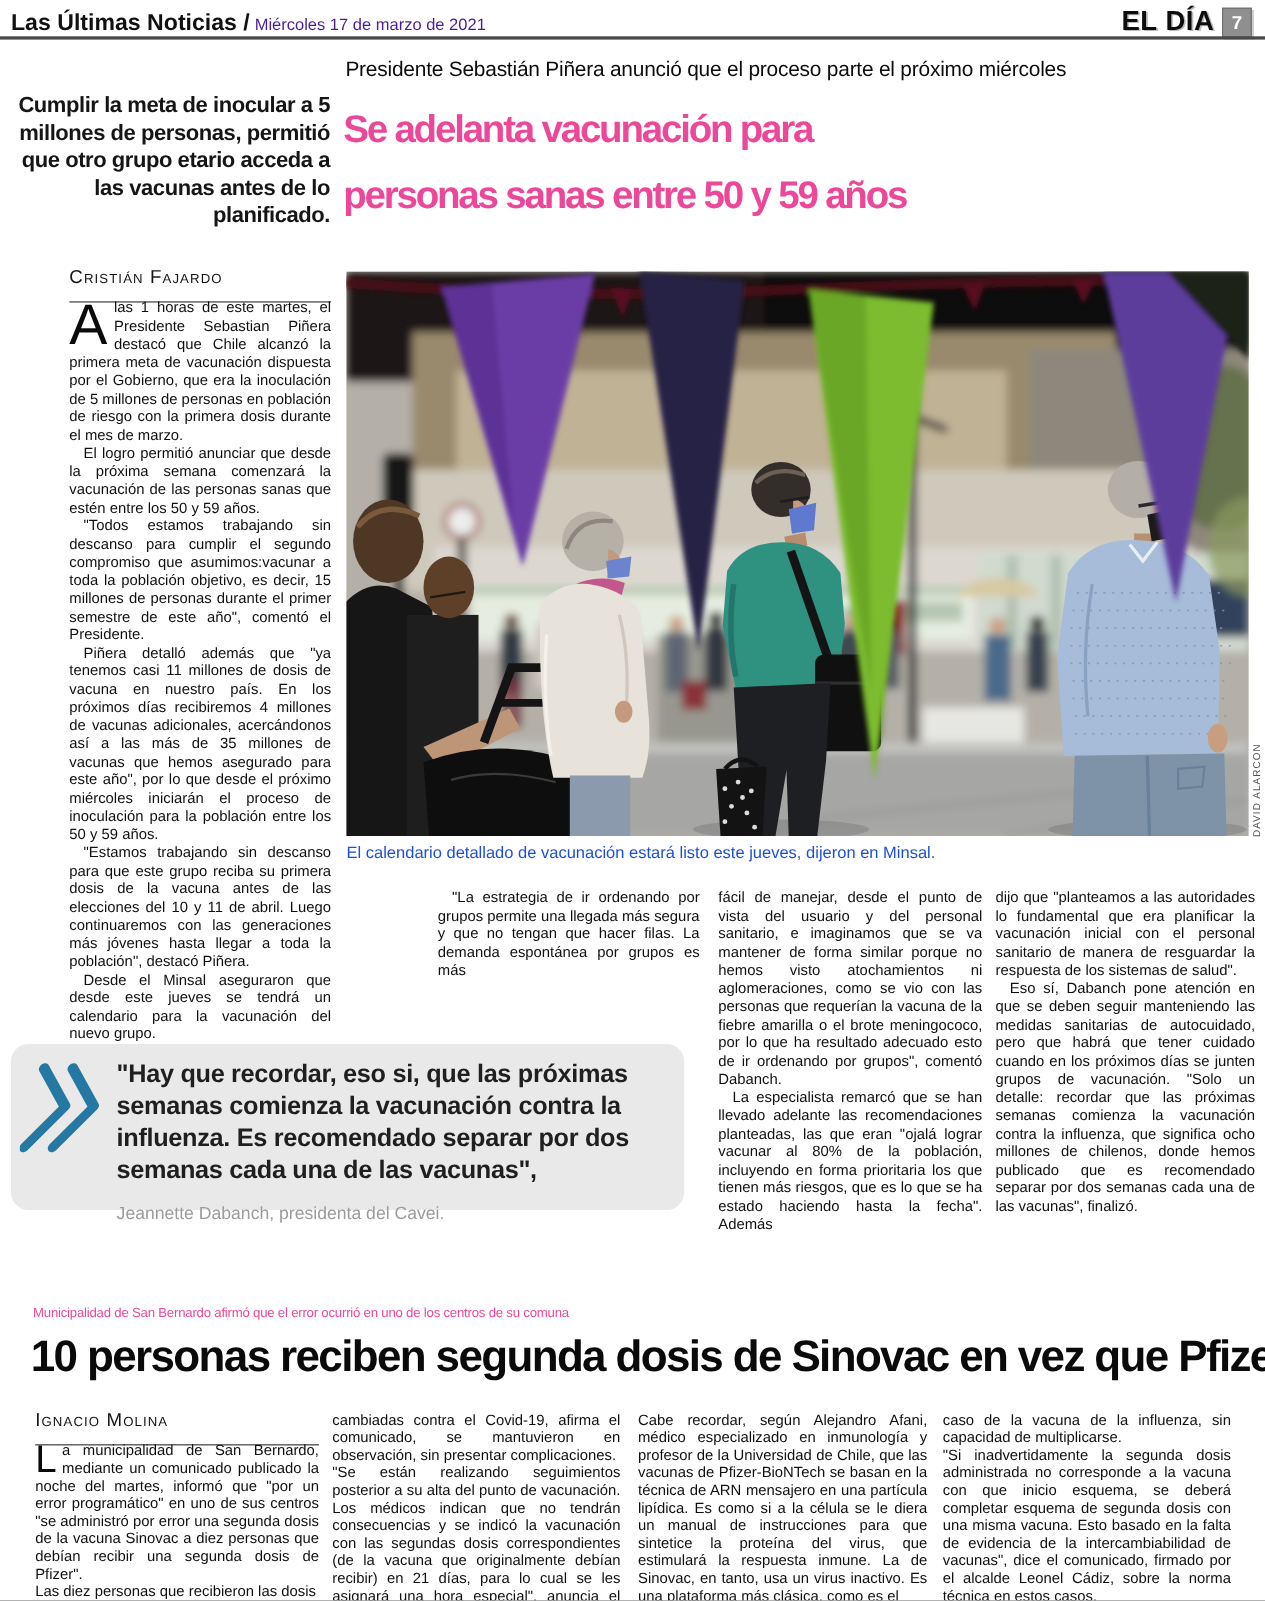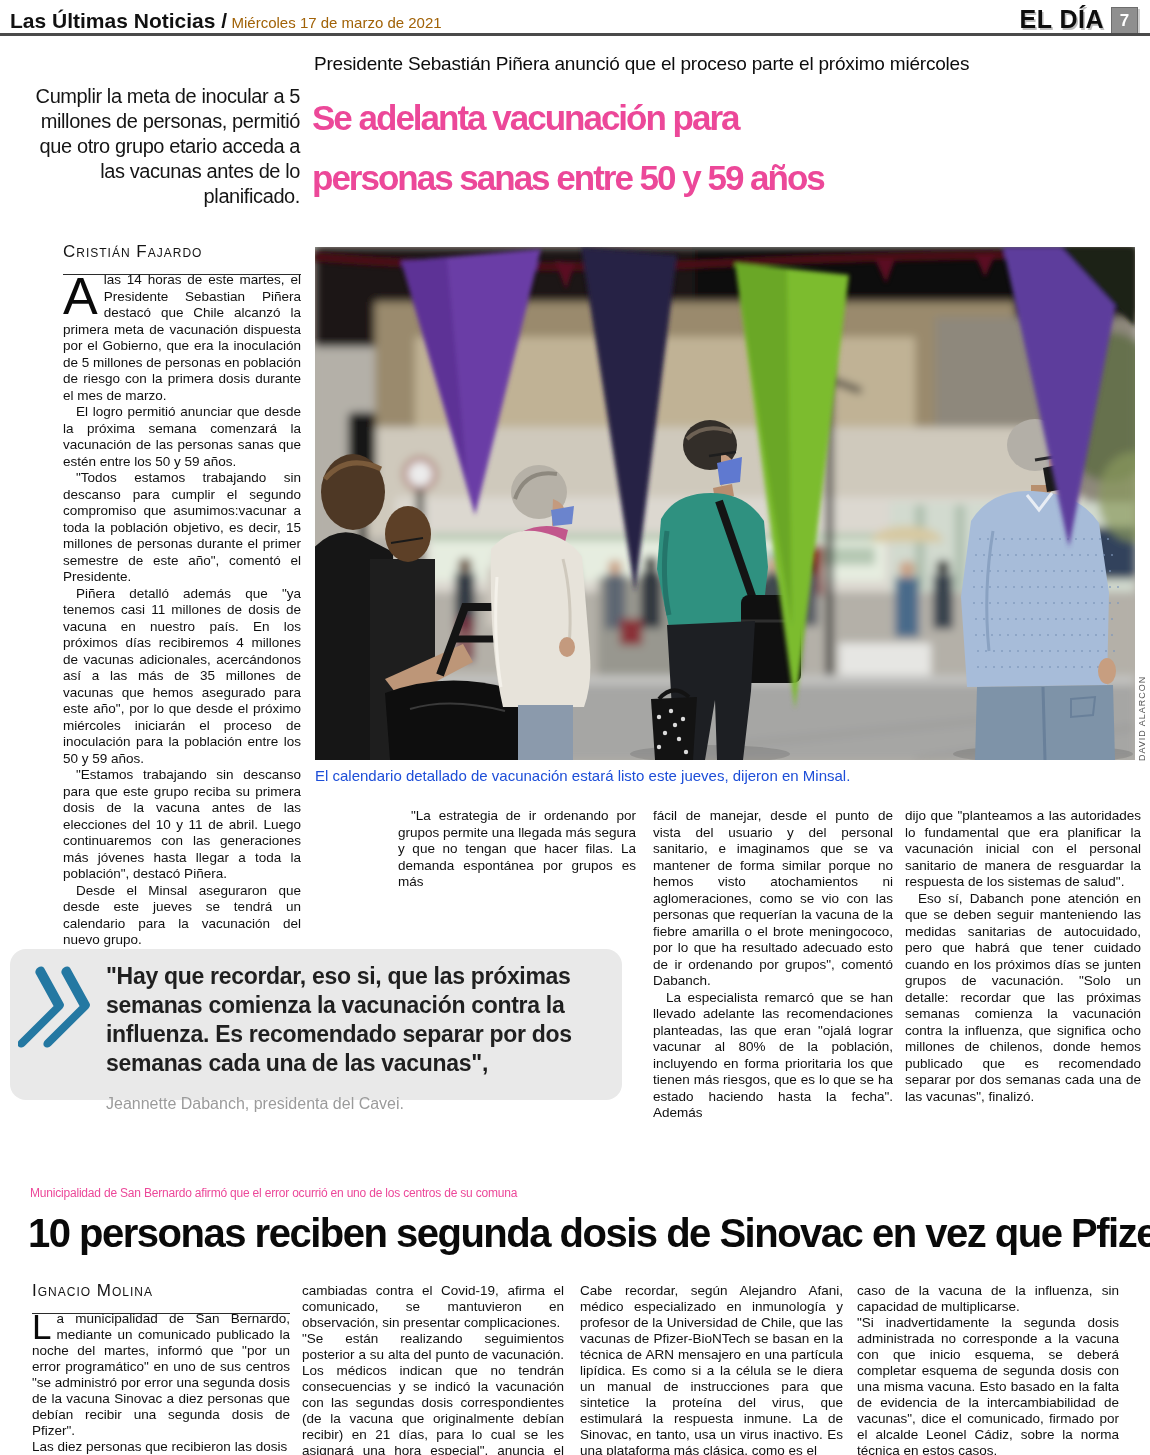--- a/index.html
+++ b/index.html
@@ -3,30 +3,30 @@
 <meta charset="utf-8">
 <style>
   html,body{margin:0;padding:0;background:#777;}
   .page{position:relative;width:1150px;height:1455px;background:#ffffff;margin:0 auto;
         font-family:"Liberation Sans",sans-serif;color:#111;overflow:hidden;}
   .abs{position:absolute;}
 
   
   .mast-left{left:10px;top:9px;font-size:16px;}
   .mast-left .paper{font-weight:700;font-size:21px;}
-  .mast-left .date{font-weight:400;font-size:15px;color:#a16207;}
+  .mast-left .date{font-weight:400;font-size:15px;color:#4c1d95;}
   .mast-right{right:46px;top:5px;font-size:25px;font-weight:700;letter-spacing:.5px;color:#0d0d0d;
               text-shadow:1.5px 1.5px 0 #bdbdbd;}
   .pagebox{right:12px;top:7px;width:25px;height:25px;background:#8f8f8f;border:1px solid #6d6d6d;
            color:#fff;font-weight:700;font-size:17px;text-align:center;line-height:25px;
            box-shadow:2px 2px 0 #cfcfcf;}
   .header-rule{left:0;right:0;top:33px;height:3px;background:#4a4a4a;}
 
   
-  .standfirst{left:16px;top:84px;width:284px;text-align:right;font-weight:400;
+  .standfirst{left:16px;top:84px;width:284px;text-align:right;font-weight:700;
               font-size:20px;line-height:25px;letter-spacing:-.4px;color:#151515;}
   .kicker1{left:314px;top:53px;width:830px;font-size:19px;color:#0c0c0c;letter-spacing:-.2px;}
   .headline1{left:312px;top:88px;width:838px;font-size:35px;font-weight:700;line-height:60px;
              letter-spacing:-2px;color:#ec4899;}
   .byline{font-variant:small-caps;font-size:17px;letter-spacing:1px;color:#141414;
           border-bottom:1.5px solid #2b2b2b;padding-bottom:12px;}
   .byline1{left:63px;top:242px;width:238px;}
   .bodycol{font-size:13.5px;line-height:16.5px;text-align:justify;color:#101010;}
   .bodycol p{margin:0;}
   .bodycol p.ind{text-indent:13px;}
@@ -77,21 +77,21 @@
 
   <div class="abs standfirst">Cumplir la meta de inocular a 5 millones de personas, permitió que otro grupo etario acceda a las vacunas antes de lo planificado.</div>
   <div class="abs kicker1">Presidente Sebastián Piñera anunció que el proceso parte el próximo miércoles</div>
   <div class="abs headline1">
     <div>Se adelanta vacunación para</div>
     <div>personas sanas entre 50 y 59 años</div>
   </div>
   <div class="abs byline byline1">Cristián Fajardo</div>
 
   <div class="abs bodycol a1c1">
-    <p><span class="dc1">A</span><span>las 14 horas de este martes, el Presidente Sebastian Piñera destacó que Chile alcanzó la primera meta de vacunación dispuesta por el Gobierno, que era la inoculación de 5 millones de personas en población de riesgo con la primera dosis durante el mes de marzo.</span></p>
+    <p><span class="dc1">A</span><span>las 1 horas de este martes, el Presidente Sebastian Piñera destacó que Chile alcanzó la primera meta de vacunación dispuesta por el Gobierno, que era la inoculación de 5 millones de personas en población de riesgo con la primera dosis durante el mes de marzo.</span></p>
     <p class="ind">El logro permitió anunciar que desde la próxima semana comenzará la vacunación de las personas sanas que estén entre los 50 y 59 años.</p>
     <p class="ind">"Todos estamos trabajando sin descanso para cumplir el segundo compromiso que asumimos:vacunar a toda la población objetivo, es decir, 15 millones de personas durante el primer semestre de este año", comentó el Presidente.</p>
     <p class="ind">Piñera detalló además que "ya tenemos casi 11 millones de dosis de vacuna en nuestro país. En los próximos días recibiremos 4 millones de vacunas adicionales, acercándonos así a las más de 35 millones de vacunas que hemos asegurado para este año", por lo que desde el próximo miércoles iniciarán el proceso de inoculación para la población entre los 50 y 59 años.</p>
     <p class="ind">"Estamos trabajando sin descanso para que este grupo reciba su primera dosis de la vacuna antes de las elecciones del 10 y 11 de abril. Luego continuaremos con las generaciones más jóvenes hasta llegar a toda la población", destacó Piñera.</p>
     <p class="ind">Desde el Minsal aseguraron que desde este jueves se tendrá un calendario para la vacunación del nuevo grupo.</p>
     <p class="ind">La infectóloga y presidenta del Comité Asesor de Vacunas e Inmunizaciones (Cavei), Jeannette Dabanch, desta-</p>
   </div>
 
   <div class="abs photo">
     <svg width="820" height="513" viewBox="0 0 820 513">

